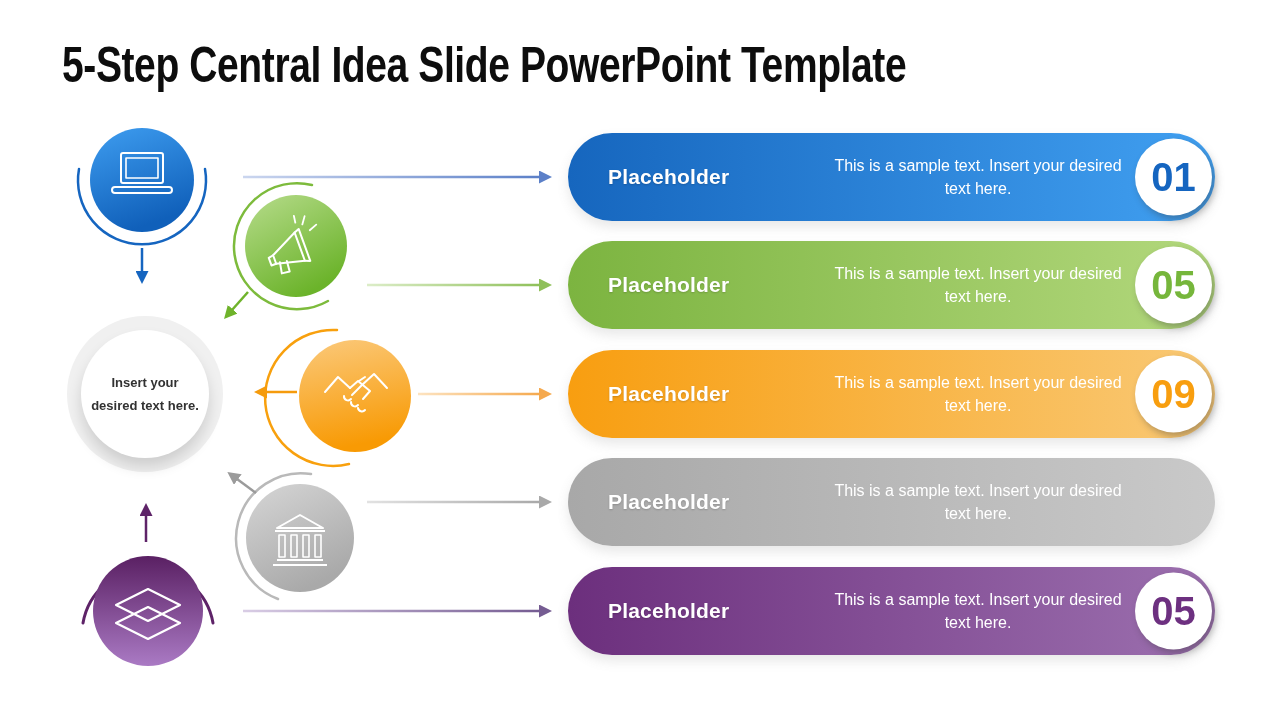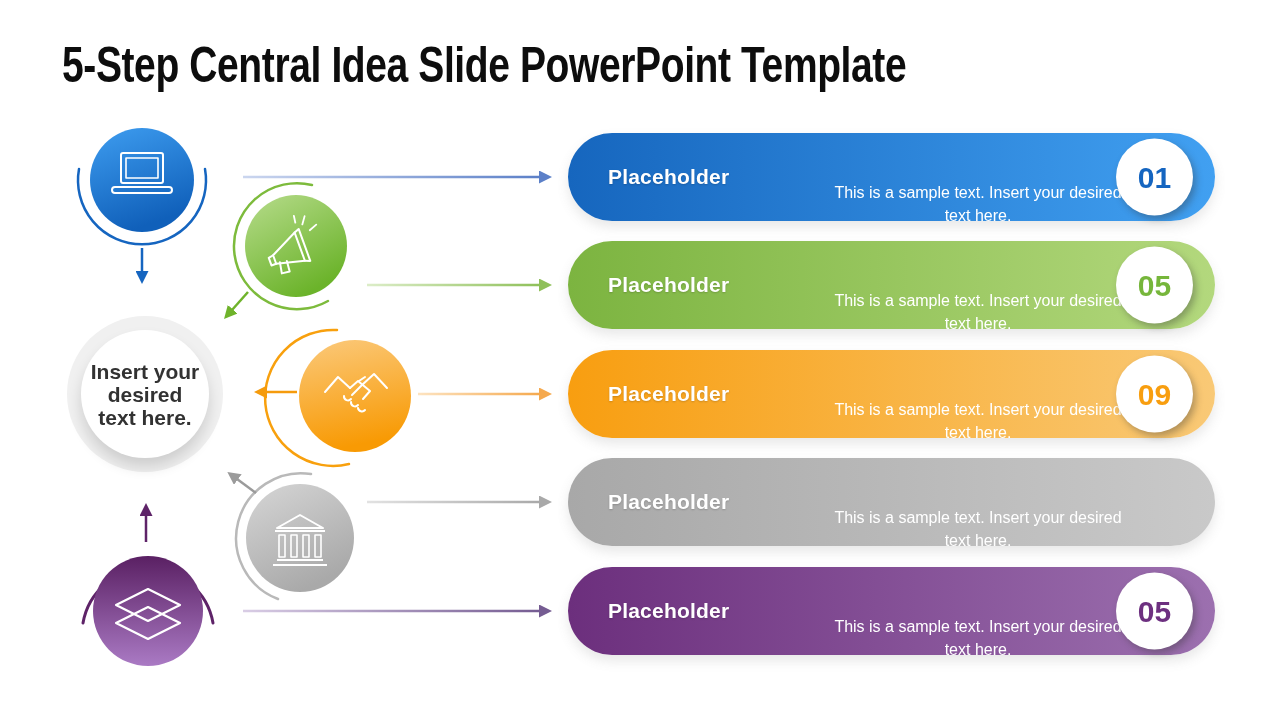--- a/index.html
+++ b/index.html
@@ -16,21 +16,21 @@
   .diagram-svg{position:absolute;left:0;top:0;width:1280px;height:720px;}
   
   .hub-outer{
     position:absolute;left:67px;top:316px;width:156px;height:156px;border-radius:50%;
     background:#f0f0f0;
   }
   .hub-inner{
     position:absolute;left:14px;top:14px;width:128px;height:128px;border-radius:50%;
     background:#ffffff;box-shadow:0 9px 14px rgba(0,0,0,0.14);
     display:flex;align-items:center;justify-content:center;text-align:center;
-    font-size:21px;line-height:23px;font-weight:700;color:#323232;
+    font-size:13px;line-height:23px;font-weight:700;color:#323232;
     padding:0 8px;box-sizing:border-box;
   }
   
   .bar{
     position:absolute;left:568px;width:647px;height:88px;border-radius:44px;
     background:linear-gradient(90deg,var(--c1),var(--c2));
     box-shadow:0 6px 12px rgba(110,110,110,0.16);
     text-align:center;
   }
   .bar[data-step="0"]{top:133px}
@@ -38,27 +38,27 @@
   .bar[data-step="2"]{top:350px}
   .bar[data-step="3"]{top:458px}
   .bar[data-step="4"]{top:567px}
   .bar-label{
     position:absolute;left:40px;top:50%;transform:translateY(-50%);
     font-size:21px;font-weight:700;color:#ffffff;letter-spacing:0.2px;
     text-shadow:0 1px 2px rgba(0,0,0,0.18);
   }
   .bar-desc{
     position:absolute;left:265px;top:50%;transform:translateY(-50%);
-    width:290px;font-size:16px;line-height:23px;color:#ffffff;margin-top:27px;
+    width:290px;font-size:16px;line-height:23px;color:#ffffff;
   }
   .bar-num{
-    position:absolute;right:22px;top:50%;transform:translateY(-50%);
+    position:absolute;right:3px;top:50%;transform:translateY(-50%);
     width:77px;height:77px;border-radius:50%;background:#ffffff;
     display:flex;align-items:center;justify-content:center;
-    font-size:30px;font-weight:700;color:var(--nc);
+    font-size:40px;font-weight:700;color:var(--nc);
     box-shadow:3px 4px 7px rgba(50,50,50,0.35);
   }
 </style>
 </head>
 <body>
 
 <div class="slide">
 
   <h1 class="title">5-Step Central Idea Slide PowerPoint Template</h1>
 

